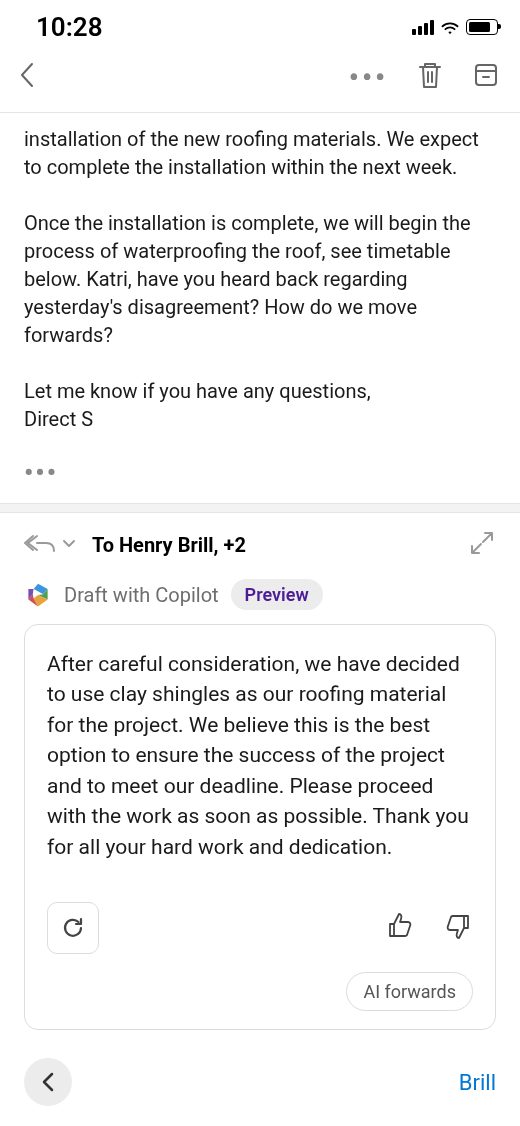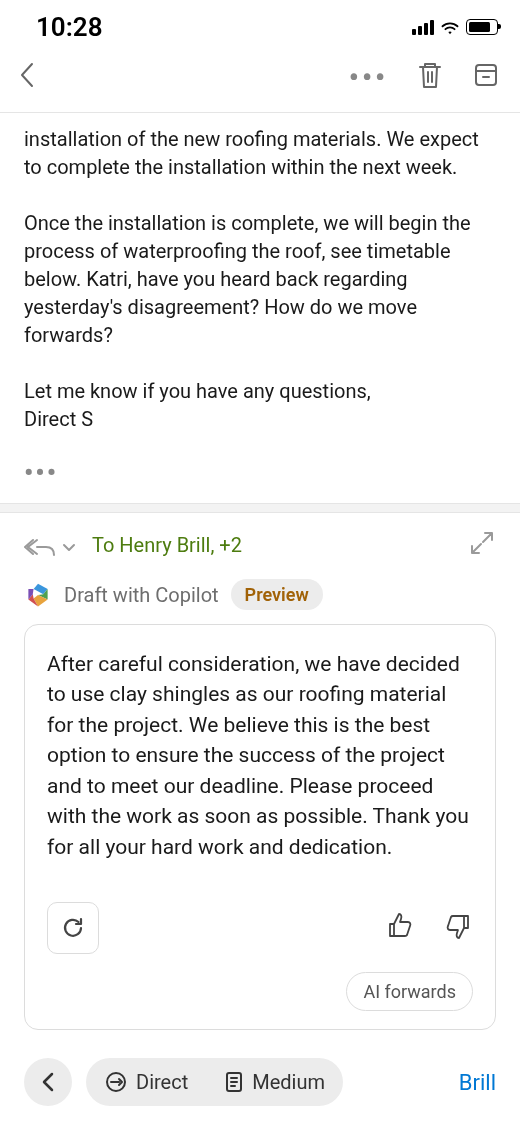--- a/index.html
+++ b/index.html
@@ -116,24 +116,25 @@
       border-bottom: 1px solid #e5e5e5;
     }
     .reply-header {
       display: flex;
       align-items: center;
       justify-content: space-between;
       padding: 16px 24px 12px 24px;
     }
     .reply-left {
       display: flex;
-      align-items: flex-end;
+      align-items: flex-start;
       gap: 14px;
-      color: #4d7c0f;
+      color: #000000;
       font-size: 20px;
+      font-weight: bold;
     }
     .reply-icons {
       display: flex;
       align-items: center;
       gap: 0;
     }
     .copilot-row {
       display: flex;
       align-items: center;
       gap: 12px;
@@ -142,21 +143,21 @@
     .copilot-logo {
       width: 28px;
       height: 28px;
     }
     .copilot-text {
       color: #6e6e6e;
       font-size: 20px;
     }
     .preview-badge {
       background: #ececec;
-      color: #a16207;
+      color: #4c1d95;
       font-size: 18px;
       font-weight: 600;
       padding: 5px 14px;
       border-radius: 16px;
     }
     .draft-card {
       margin: 0 24px;
       border: 1px solid #dcdcdc;
       border-radius: 14px;
       padding: 24px 22px 18px 22px;
@@ -350,30 +351,14 @@
     <div class="ai-badge">AI forwards</div>
   </div>
 </div>
 
 <div class="bottom-bar">
   <div class="circle-btn">
     <svg width="14" height="20" viewBox="0 0 14 20">
         <path d="M11 2 L3 10 L11 18" stroke="#333" stroke-width="2.5" fill="none" stroke-linecap="round" stroke-linejoin="round"></path>
       </svg>
   </div>
-  <div class="pill-group">
-    <div class="pill">
-      <svg width="24" height="24" viewBox="0 0 24 24">
-          <circle cx="12" cy="12" r="9" stroke="#333" stroke-width="2" fill="none"></circle>
-          <path d="M7 12 H15 M15 9 L18 12 L15 15" stroke="#333" stroke-width="2" fill="none" stroke-linecap="round" stroke-linejoin="round"></path>
-        </svg>
-      <span>Direct</span>
-    </div>
-    <div class="pill">
-      <svg width="20" height="24" viewBox="0 0 20 24">
-          <rect x="3" y="3" width="14" height="18" rx="2" stroke="#333" stroke-width="2" fill="none"></rect>
-          <path d="M7 8 H13 M7 12 H13 M7 16 H11" stroke="#333" stroke-width="2" stroke-linecap="round"></path>
-        </svg>
-      <span>Medium</span>
-    </div>
-  </div>
   <div class="keep-btn">Brill</div>
 </div>
 
 </body></html>

